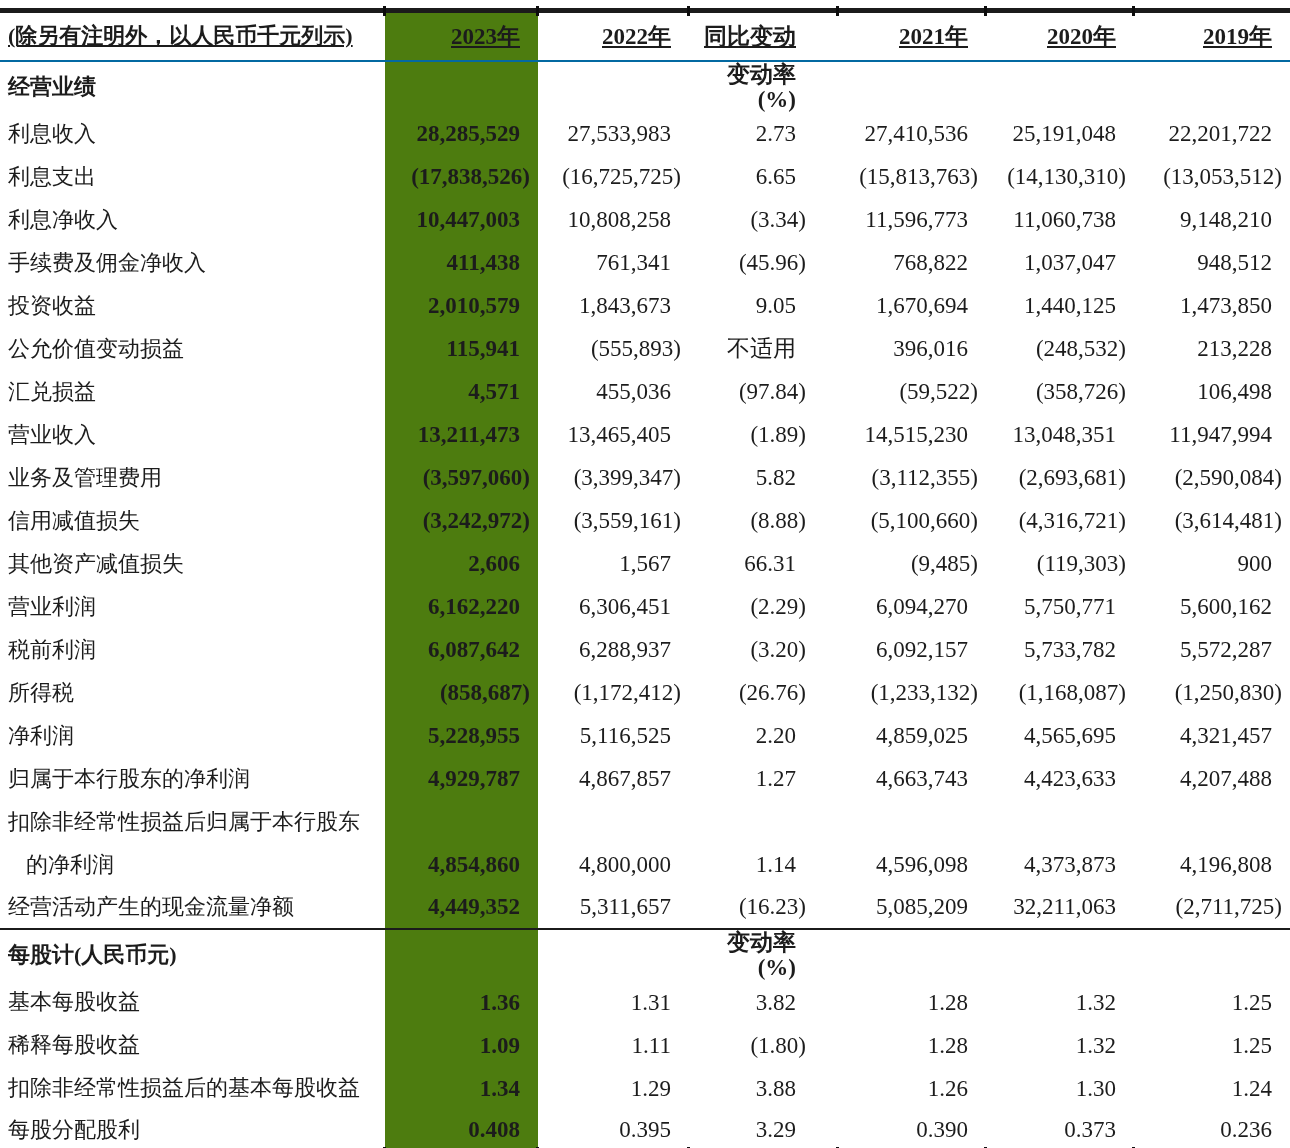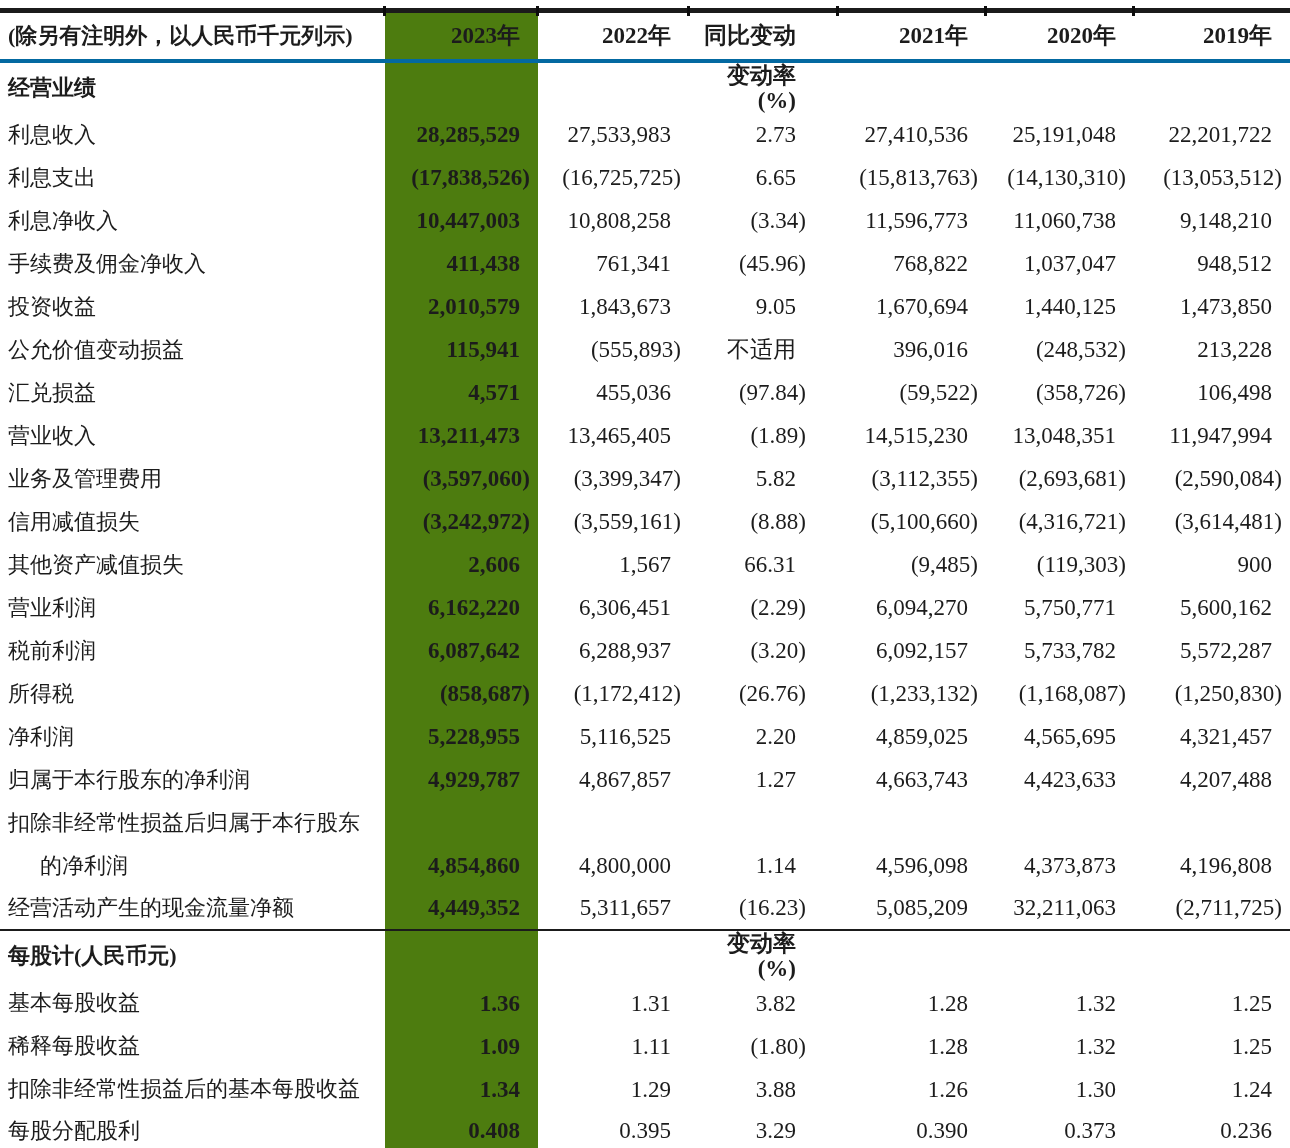--- a/index.html
+++ b/index.html
@@ -24,23 +24,24 @@
   }
   th, td {
     padding: 0;
     vertical-align: middle;
     font-weight: normal;
     font-size: 23px;
     line-height: 1.1;
   }
   .header-row th {
     height: 50px;
-    border-bottom: 4px solid #0369a1;
+    border-bottom: 2px solid #0369a1;
     font-weight: bold;
     position: relative;
+    text-decoration: underline;
   }
   
   .header-row th + th::before {
     content: "";
     position: absolute;
     left: -2px;
     top: -7px;
     width: 3px;
     height: 10px;
     background: #0d0d0d;
@@ -66,21 +67,21 @@
   }
   th.num:nth-child(4), td.num:nth-child(4) { padding-right: 42px; }
   td.num.paren { padding-right: 8px; }
   td.num:nth-child(4).paren { padding-right: 32px; }
   .hl { background: #4d7c0f; }
   td.hl { font-weight: bold; }
   .data-row td, .section-row td { height: 43px; }
   .section-title { font-weight: bold; }
   .subheader { font-weight: bold; }
   tr.section-divider { border-top: 2px solid #1b1b1b; }
-  .indent { padding-left: 40px; }
+  .indent { padding-left: 26px; }
 </style>
 </head>
 <body>
 
 <div class="page">
   <table class="fin">
     <colgroup>
       <col style="width:385px">
       <col style="width:153px">
       <col style="width:151px">

